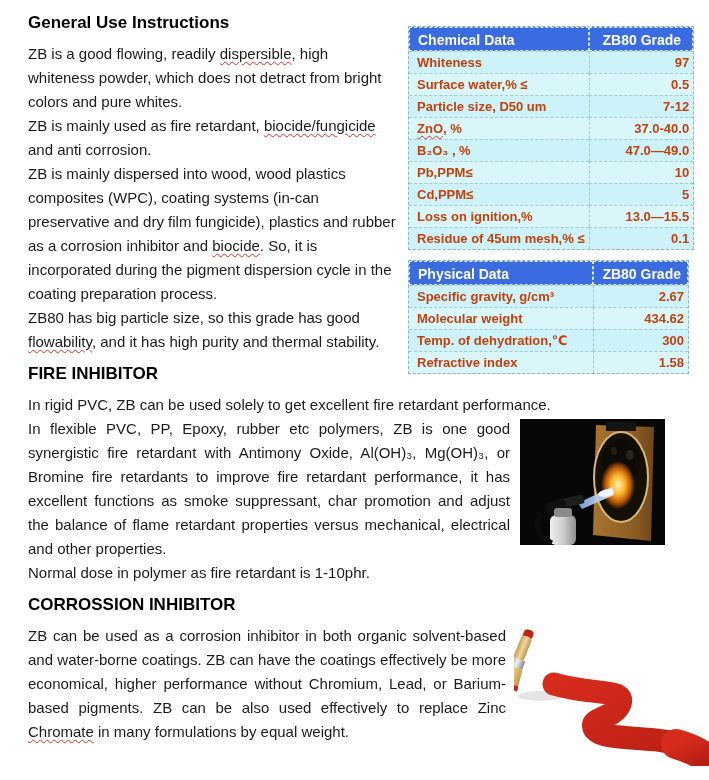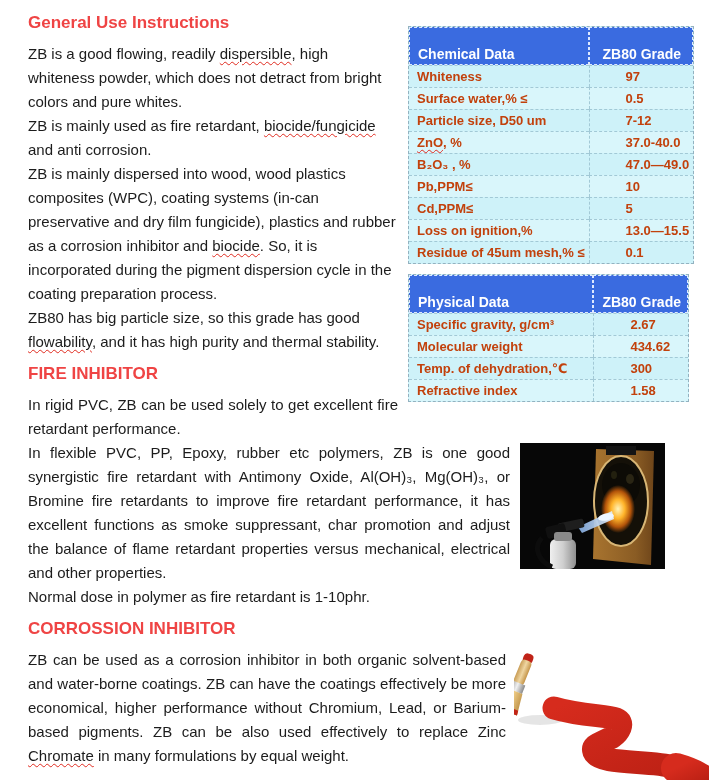--- a/index.html
+++ b/index.html
@@ -8,21 +8,21 @@
     width: 709px; height: 780px;
     background: #ffffff;
     color: #1a1a1a;
     font-family: "Liberation Sans", "DejaVu Sans", sans-serif;
     overflow: hidden;
   }
   .page { padding: 12px 20px 6px 28px; }
 
   h2.sec {
     font-size: 17px; line-height: 22px;
-    font-weight: bold; color: #ef4444;
+    font-weight: bold; color: #000000;
     margin: 0 0 8px 0;
   }
   h2.mt { margin-top: 9px; }
 
   p.body {
     margin: 0; font-size: 15px; line-height: 24px; color: #1c1c1c;
   }
   .justify { text-align: justify; }
   .misspell {
     text-decoration: underline;
@@ -36,32 +36,32 @@
   .tables-block { float: right; width: 281px; margin: 14px 0 6px 10px; }
   table.spec {
     width: 100%; border-collapse: separate; border-spacing: 0;
     background: #CEF2F9;
     border: 1px dashed #93b2c0;
     margin: 0 0 10px 0;
   }
   table.spec th {
     background: #3A6BE0; color: #ffffff;
     font-size: 14px; font-weight: bold;
-    height: 24px; padding: 18px 6px 2px 8px;
+    height: 24px; padding: 4px 6px 2px 8px;
     border: 1px dashed #dde8ff;
     text-align: left; white-space: nowrap;
   }
   table.spec th.val { text-align: center; width: 77px; }
   table.spec td {
     font-size: 13px; font-weight: bold; color: #c2410c;
     height: 22px; padding: 1px 4px 1px 8px;
     border-top: 1px dashed #a2c9d6;
     white-space: nowrap;
   }
-  table.spec td.val { text-align: left; border-left: 1px dashed #a2c9d6; padding-left: 36px; }
+  table.spec td.val { text-align: right; border-left: 1px dashed #a2c9d6; padding-left: 36px; }
   table.spec tbody tr:nth-child(even) td { background: #D9F6FB; }
 
   
   .flame-wrap {
     float: right; width: 145px; height: 126px;
     margin: 2px 24px 6px 10px;
   }
   .brush-wrap {
     float: right; width: 195px; height: 146px;
     margin: 2px -20px 0 8px;

